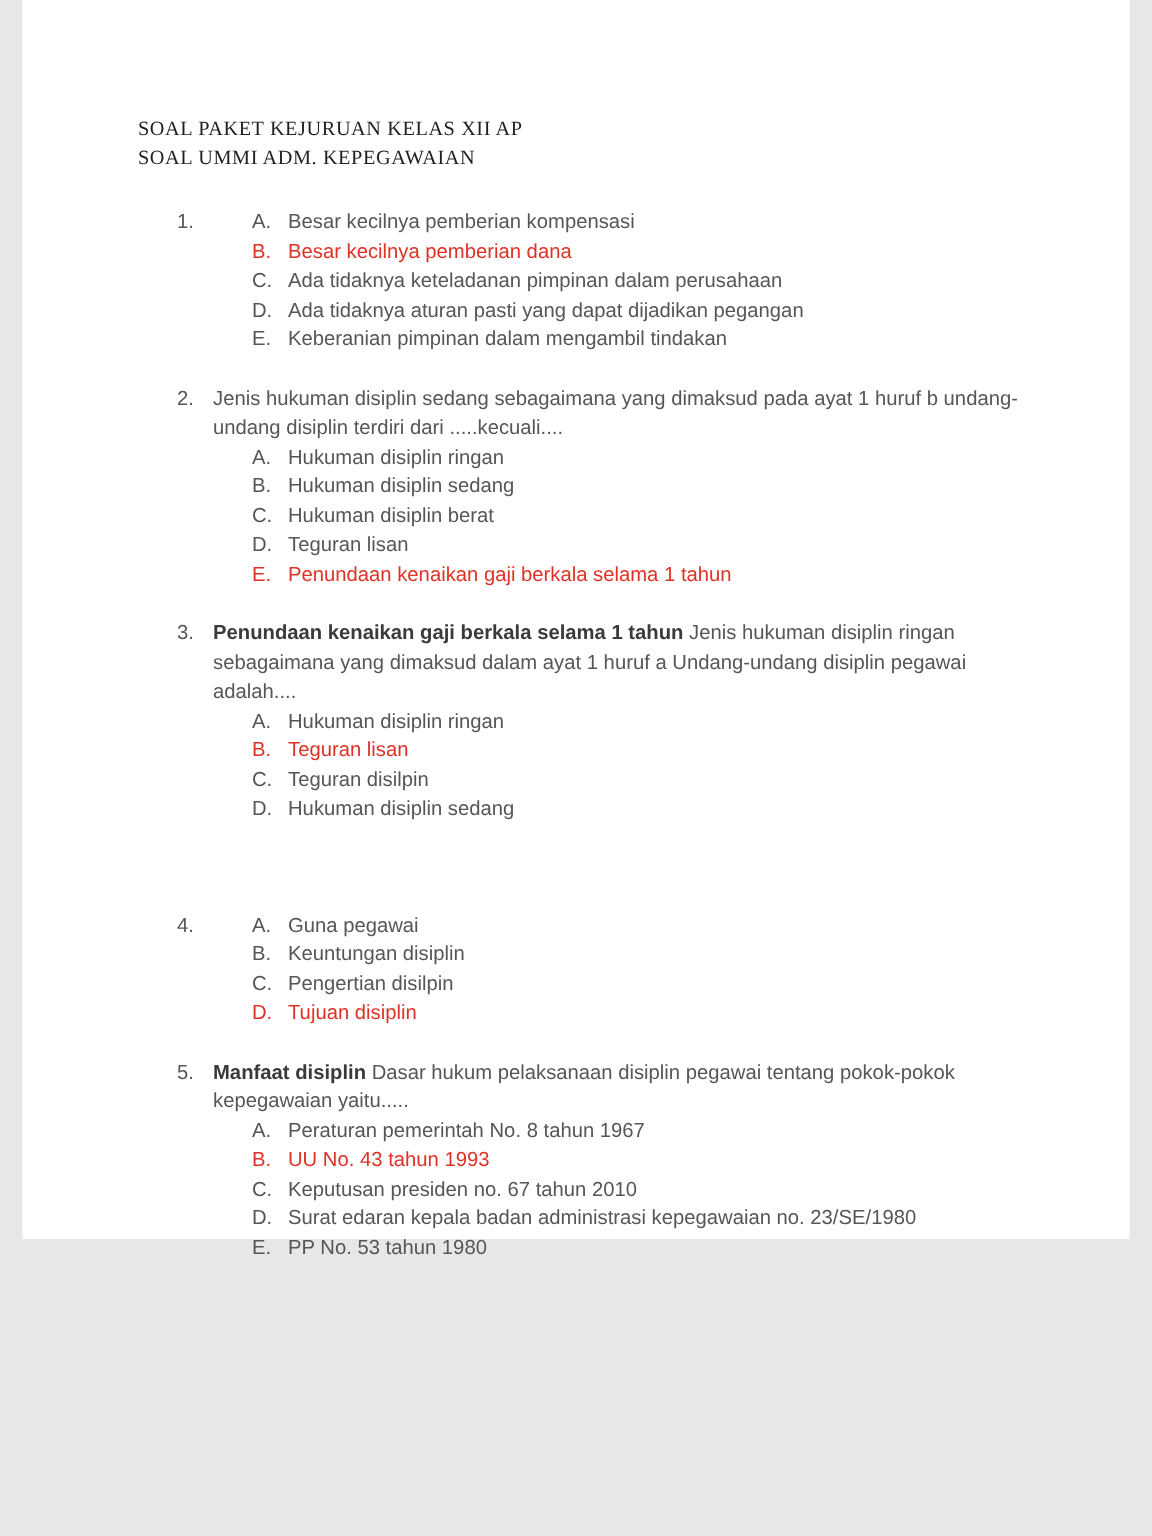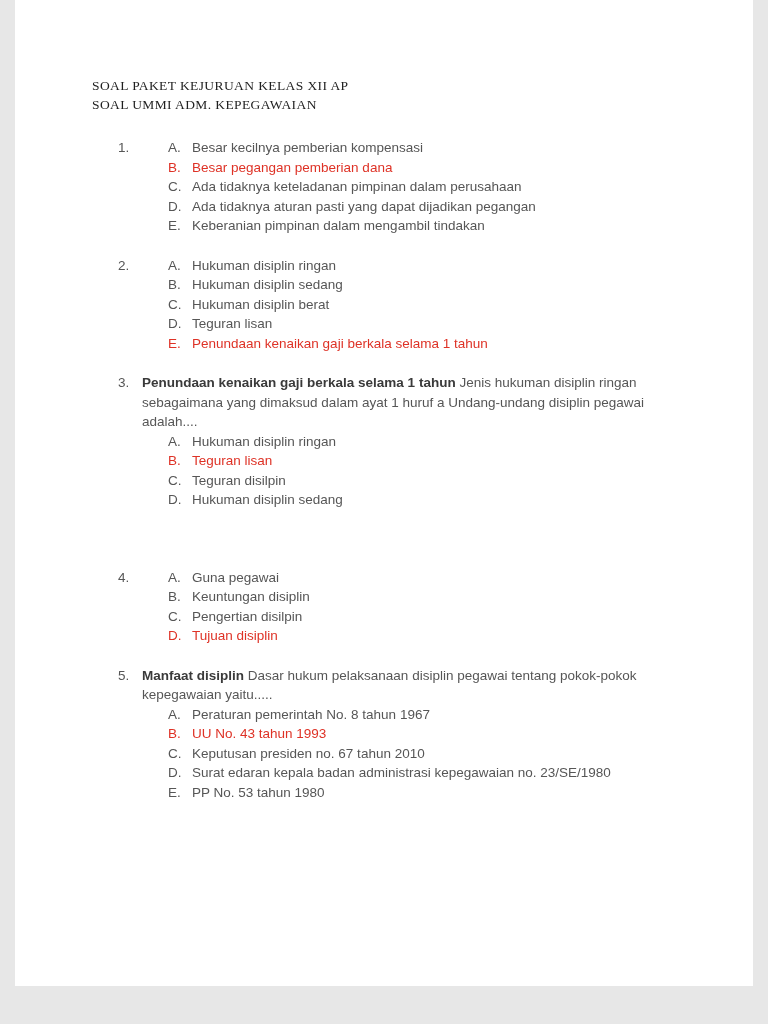--- a/index.html
+++ b/index.html
@@ -9,21 +9,21 @@
     background: #e7e7e7;
     font-family: "Liberation Sans", sans-serif;
     position: relative;
     overflow: hidden;
   }
   .page {
     position: absolute;
     top: 0;
     left: 15px;
     width: 738px;
-    height: 986px;
+    height: 826px;
     background: #ffffff;
   }
   .content {
     padding: 78px 72px 0 77px;
     box-sizing: border-box;
   }
   .doc-heading {
     font-family: "Liberation Serif", serif;
     font-size: 13.5px;
     font-weight: 400;
@@ -81,40 +81,41 @@
         <li class="question">
           <div class="q-num">1.</div>
           <div class="q-body">
             <div class="options">
               <div class="option">
                 <span class="opt-letter">A.</span>
                 <span class="opt-text">Besar kecilnya pemberian kompensasi</span>
               </div>
               <div class="option highlight" style="color: rgb(222, 50, 38);">
                 <span class="opt-letter">B.</span>
-                <span class="opt-text">Besar pegangan pemberian dana</span>
+                <span class="opt-text">Besar kecilnya pemberian dana</span>
               </div>
               <div class="option">
                 <span class="opt-letter">C.</span>
                 <span class="opt-text">Ada tidaknya keteladanan pimpinan dalam perusahaan</span>
               </div>
               <div class="option">
                 <span class="opt-letter">D.</span>
                 <span class="opt-text">Ada tidaknya aturan pasti yang dapat dijadikan pegangan</span>
               </div>
               <div class="option">
                 <span class="opt-letter">E.</span>
                 <span class="opt-text">Keberanian pimpinan dalam mengambil tindakan</span>
               </div>
             </div>
           </div>
         </li>
         <li class="question">
           <div class="q-num">2.</div>
           <div class="q-body">
+            <p class="q-text"><span>Jenis hukuman disiplin sedang sebagaimana yang dimaksud pada ayat 1 huruf b undang-undang disiplin terdiri dari .....kecuali....</span></p>
             <div class="options">
               <div class="option">
                 <span class="opt-letter">A.</span>
                 <span class="opt-text">Hukuman disiplin ringan</span>
               </div>
               <div class="option">
                 <span class="opt-letter">B.</span>
                 <span class="opt-text">Hukuman disiplin sedang</span>
               </div>
               <div class="option">

